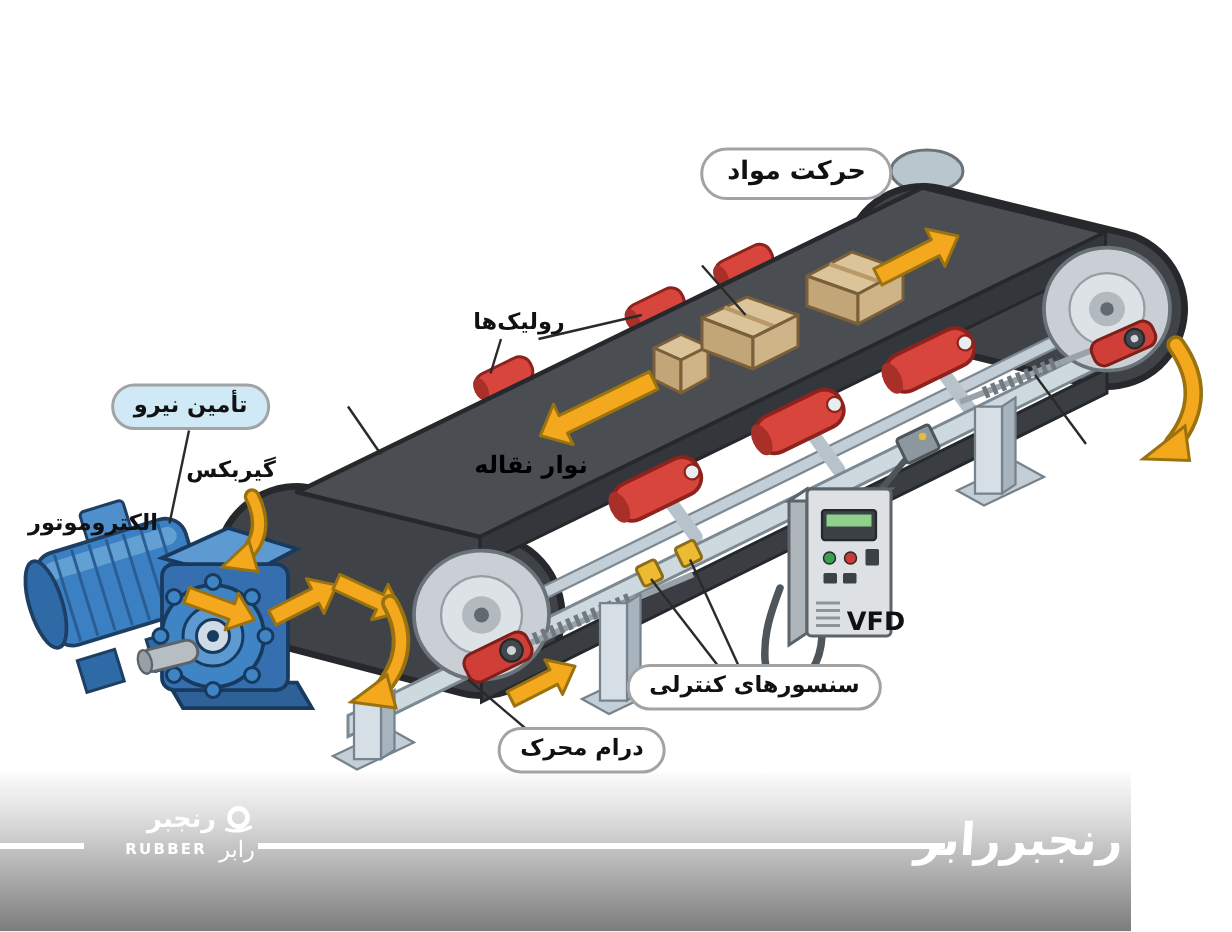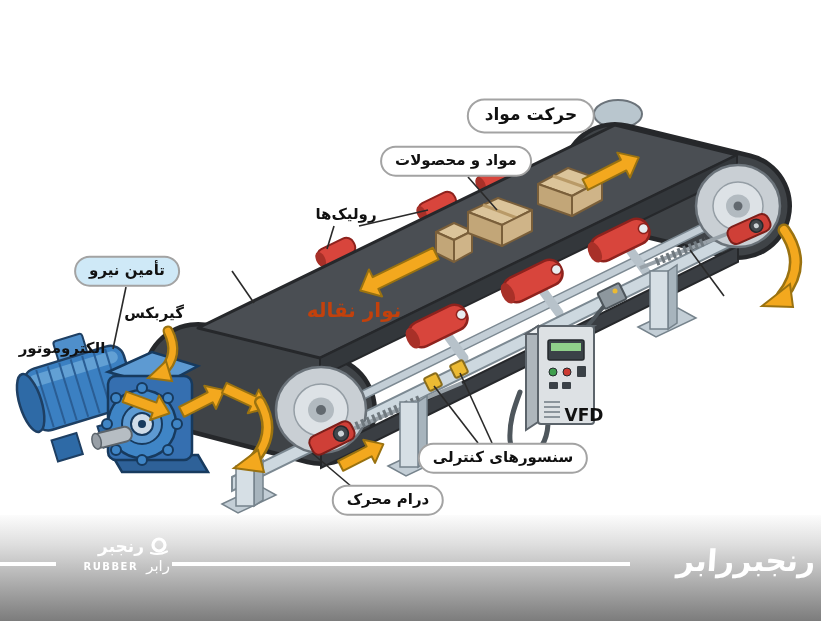--- a/index.html
+++ b/index.html
@@ -6,23 +6,23 @@
   .stage{position:relative;width:821px;height:621px;background:#fff;overflow:hidden;
          font-family:"DejaVu Sans",sans-serif;}
   .illustration{position:absolute;left:0;top:0;}
   .callout{position:absolute;transform:translate(-50%,-50%);white-space:nowrap;
            direction:rtl;color:#111;font-weight:bold;z-index:5;}
   .bubble{background:#ffffff;border:2px solid #a3a3a3;border-radius:18px;
           padding:3px 13px 5px 13px;font-size:15px;line-height:1.25;}
   .bubble.big{font-size:17px;padding:4px 16px 6px 16px;}
   .bubble.blue{background:var(--bubble-blue,#cfe9f7);}
   .plain{font-size:15px;}
-  .onbelt{color:#c2410c;font-size:20px;}
+  .onbelt{color:#000000;font-size:16px;}
   .latin{direction:ltr;font-size:17px;}
-  .footer{position:absolute;left:0;bottom:0;width:821px;height:106px;z-index:4;
+  .footer{position:absolute;left:0;bottom:0;width:754px;height:106px;z-index:4;
           background:linear-gradient(180deg,#fcfcfc 0%,#dedede 28%,#b0b0b0 62%,var(--footer-gray,#7c7c7c) 100%);}
   .rule{position:absolute;top:47px;height:4px;background:#ffffff;}
   .rule.left{left:0;width:56px;}
   .rule.mid{left:172px;width:458px;}
   .logo{position:absolute;left:58px;top:20px;width:112px;color:#fff;}
   .logo-row{display:flex;justify-content:flex-end;align-items:center;gap:4px;}
   .logo-fa1{font-size:17px;font-weight:bold;direction:rtl;}
   .logo-fa2{font-size:15px;font-weight:normal;direction:rtl;}
   .logo-en{font-size:10px;font-weight:bold;letter-spacing:1.5px;margin-right:4px;margin-left:36px;}
   .wordmark{position:absolute;right:5px;top:28px;color:#fff;font-weight:bold;font-size:30px;
@@ -264,21 +264,20 @@
       <line x1="232" y1="271" x2="254" y2="303"></line>
       <line x1="126" y1="287" x2="113" y2="349"></line>
       <line x1="724" y1="296" x2="690" y2="250"></line>
       <line x1="478" y1="443" x2="434" y2="386"></line>
       <line x1="492" y1="443" x2="460" y2="373"></line>
       <line x1="352" y1="487" x2="312" y2="453"></line>
     </g>
   </svg>
 
   <div class="callout bubble big" style="left:531px;top:116px">حرکت مواد</div>
-  <div class="callout bubble" style="left:456px;top:161px">مواد و محصولات</div>
   <div class="callout plain" style="left:346px;top:214px">رولیک‌ها</div>
   <div class="callout onbelt" style="left:354px;top:310px">نوار نقاله</div>
   <div class="callout bubble blue" style="left:127px;top:271px">تأمین نیرو</div>
   <div class="callout plain" style="left:154px;top:313px">گیربکس</div>
   <div class="callout plain" style="left:62px;top:348px">الکتروموتور</div>
   <div class="callout bubble" style="left:503px;top:458px">سنسورهای کنترلی</div>
   <div class="callout plain latin" style="left:584px;top:415px">VFD</div>
   <div class="callout bubble" style="left:388px;top:500px">درام محرک</div>
 
   <div class="footer">

